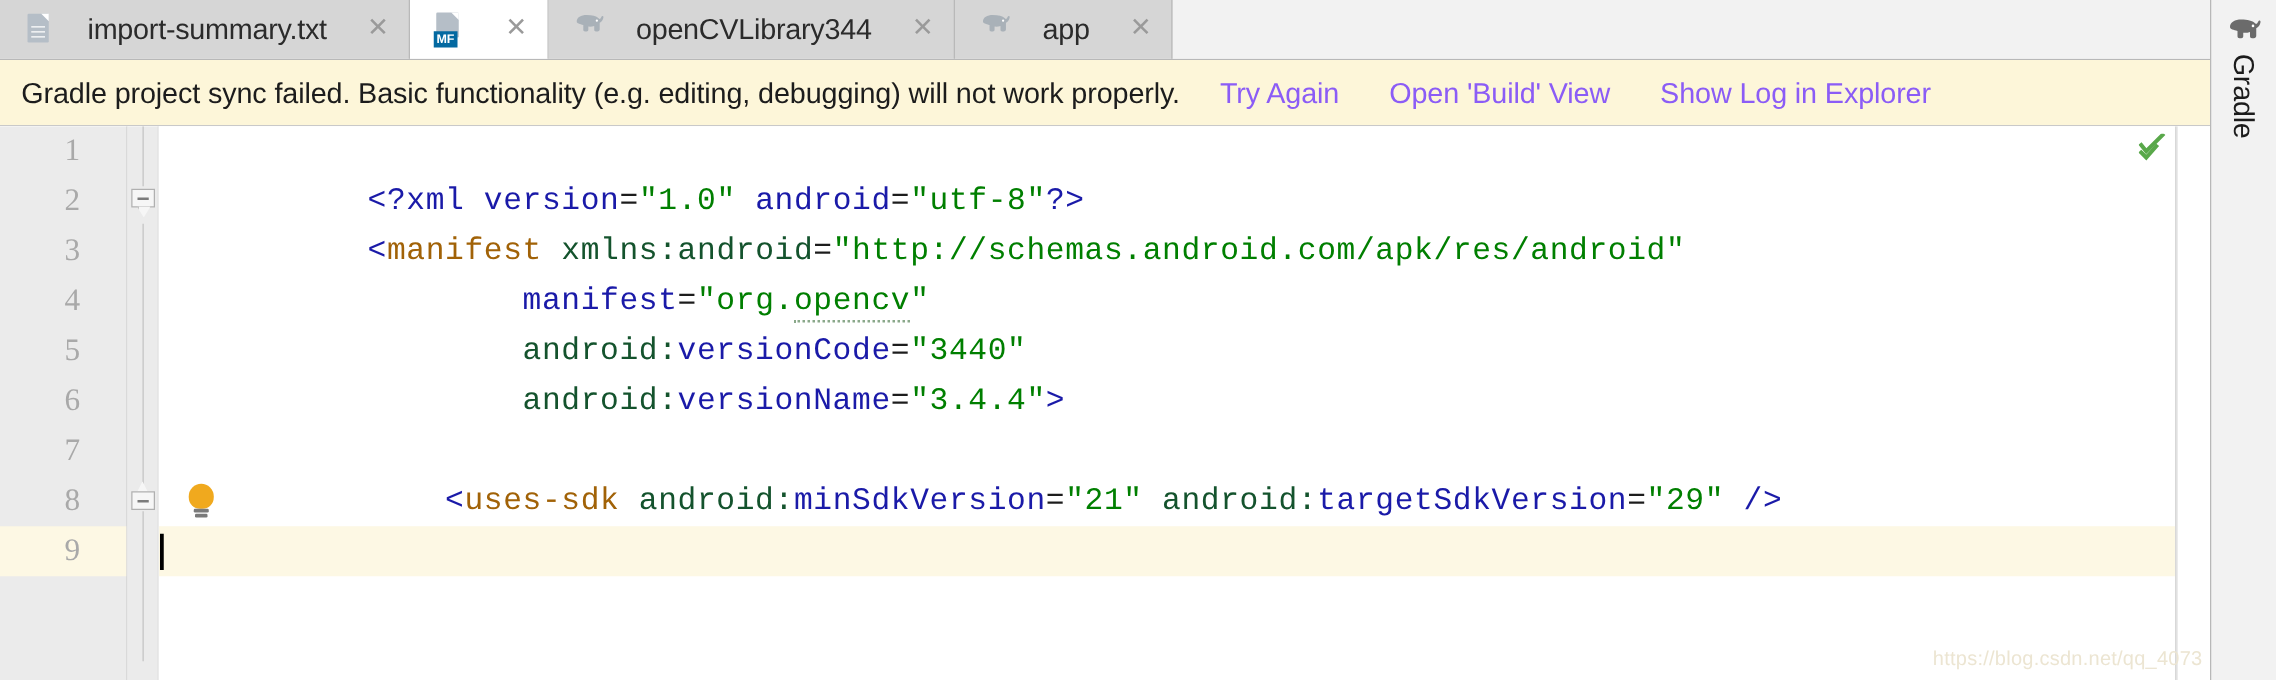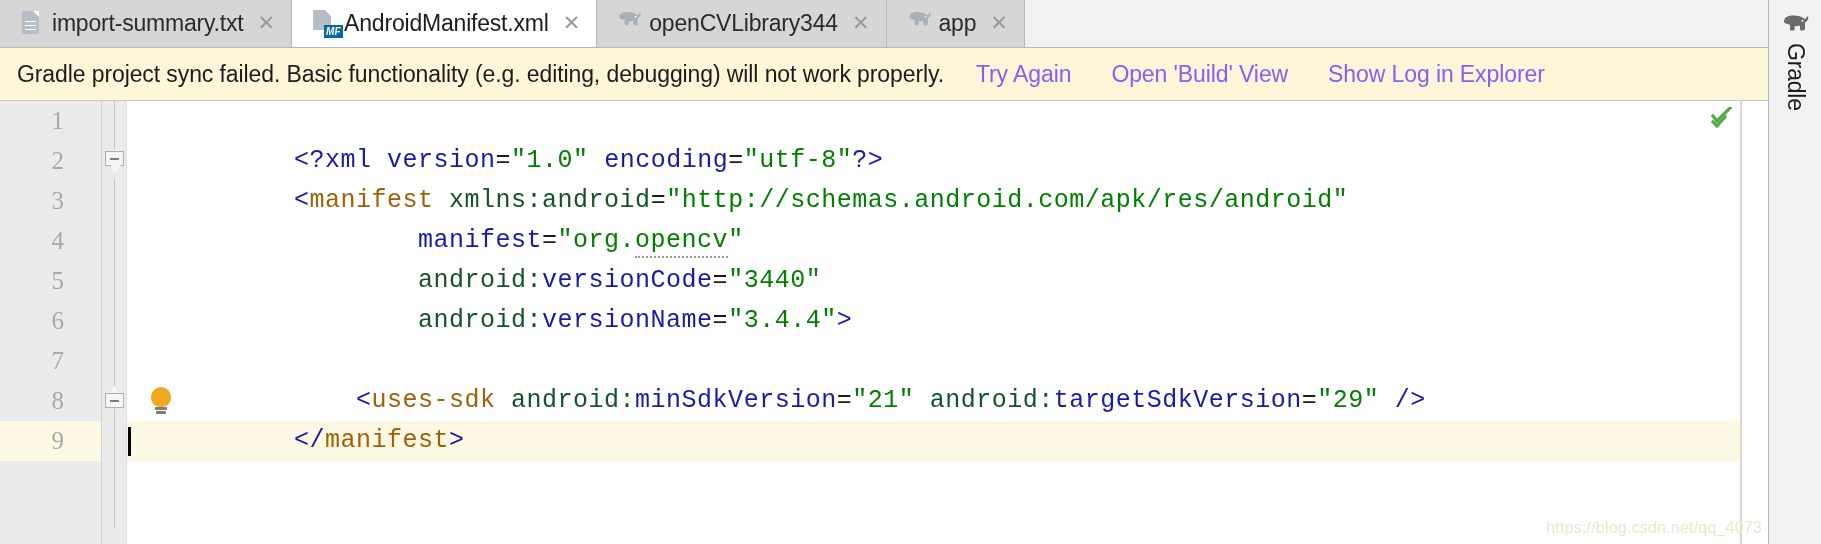--- a/index.html
+++ b/index.html
@@ -35,21 +35,21 @@
     background: #f2f2f2;
     display: flex;
     align-items: stretch;
     border-bottom: 1px solid #b8b8b8;
     position: relative;
     flex: 0 0 auto;
   }
   .tab {
     display: flex;
     align-items: center;
-    gap: 8px;
+    gap: 26px;
     padding: 0 14px 0 18px;
     height: 47px;
     box-sizing: border-box;
     background: #d6d6d6;
     border-right: 1px solid #b9b9b9;
     cursor: default;
     position: relative;
   }
   .tab.active {
     background: #ffffff;
@@ -118,30 +118,29 @@
   .mf-icon::before {
     content: "";
     position: absolute;
     right: 0; top: 0;
     border-width: 0 6px 6px 0;
     border-style: solid;
     border-color: transparent #ffffff transparent transparent;
   }
   .mf-badge {
     position: absolute;
-    left: 14px; bottom: 1px;
+    left: 1px; bottom: 1px;
     background: #0369a1;
     color: #ffffff;
     font-size: 10px;
     font-weight: bold;
     line-height: 11px;
     padding: 1px 2px 1px 2px;
     letter-spacing: 0px;
     font-family: "Liberation Sans", sans-serif;
-    font-style: italic;
   }
   .elephant {
     display: block;
     width: 28px;
     height: 20px;
   }
 
   
   .banner {
     height: 53px;
@@ -401,21 +400,20 @@
         </span>
         <span class="tab-label">import-summary.txt</span>
         <span class="tab-close">✕</span>
       </div>
 
       <div class="tab active">
         <span class="icon-box">
           <span class="mf-icon"></span>
           <span class="mf-badge">MF</span>
         </span>
-        <span class="tab-label">AndroidManifest.xml</span>
         <span class="tab-close">✕</span>
       </div>
 
       <div class="tab">
         <span class="icon-box">
           <svg class="elephant" viewBox="0 0 32 22" xmlns="http://www.w3.org/2000/svg">
             <path fill="#a9b1b8" d="M5,9 C5,5 9,3 14,3 C19,3 23,4 25,6 C26.4,7.4 27,5.8 27.6,4.6 C28.1,3.6 29.6,3.8 29.4,5.2 C29.1,7.4 27.6,9.3 26,10 L26,16 C26,17.2 25.2,18 24,18 L22.6,18 C21.6,18 21,17.3 21,16.4 L21,13 C19.3,13.6 17.4,13.8 15.6,13.6 L15.6,16.4 C15.6,17.3 15,18 14,18 L12.6,18 C11.6,18 11,17.3 11,16.4 L11,12.2 C8,11.3 5,10.8 5,9 Z"></path>
             <circle cx="23.4" cy="8.2" r="1.05" fill="#ffffff"></circle>
           </svg>
         </span>
@@ -474,21 +472,21 @@
             <span class="box"></span>
         </div>
         <div class="fold-line" style="top:308px; height:120px;"></div>
       </div>
 
       <div class="code-area">
 
         <div class="line-hl" style="top:320px;"></div>
 
         <div class="codeline" style="top:0px;">
-          <span class="tk-punct">&lt;?</span><span class="tk-pi">xml</span><span class="tk-attr2"> version</span><span class="tk-eq">=</span><span class="tk-val">"1.0"</span><span class="tk-attr2"> encoding</span><span class="tk-eq">=</span><span class="tk-val">"utf-8"</span><span class="tk-punct">?&gt;</span>
+          <span class="tk-punct">&lt;?</span><span class="tk-pi">xml</span><span class="tk-attr2"> version</span><span class="tk-eq">=</span><span class="tk-val">"1.0"</span><span class="tk-attr2"> android</span><span class="tk-eq">=</span><span class="tk-val">"utf-8"</span><span class="tk-punct">?&gt;</span>
         </div>
 
         <div class="codeline" style="top:40px;">
           <span class="tk-punct">&lt;</span><span class="tk-tag">manifest</span><span class="tk-attr"> xmlns:android</span><span class="tk-eq">=</span><span class="tk-val">"http://schemas.android.com/apk/res/android"</span>
         </div>
 
         <div class="codeline" style="top:80px;">
           <span class="tk-attr2">        manifest</span><span class="tk-eq">=</span><span class="tk-val">"org.</span><span class="tk-val squiggle">opencv</span><span class="tk-val">"</span>
         </div>
 
@@ -499,23 +497,20 @@
         <div class="codeline" style="top:160px;">
           <span class="tk-attr">        android:</span><span class="tk-attr2">versionName</span><span class="tk-eq">=</span><span class="tk-val">"3.4.4"</span><span class="tk-punct">&gt;</span>
         </div>
 
         <div class="codeline" style="top:200px;"></div>
 
         <div class="codeline" style="top:240px;">
           <span class="tk-punct">    &lt;</span><span class="tk-tag">uses-sdk</span><span class="tk-attr"> android:</span><span class="tk-attr2">minSdkVersion</span><span class="tk-eq">=</span><span class="tk-val">"21"</span><span class="tk-attr"> android:</span><span class="tk-attr2">targetSdkVersion</span><span class="tk-eq">=</span><span class="tk-val">"29"</span><span class="tk-punct"> /&gt;</span>
         </div>
 
-        <div class="codeline" style="top:280px;">
-          <span class="tk-punct">&lt;/</span><span class="tk-tag">manifest</span><span class="tk-punct">&gt;</span>
-        </div>
 
         <div class="codeline" style="top:320px;"></div>
 
         <div class="bulb" style="top:286px; left:22px;">
           <span class="glass"></span>
             <span class="base1"></span>
             <span class="base2"></span>
         </div>
 
         <div class="caret" style="top:326px; left:1px; height:29px;"></div>

